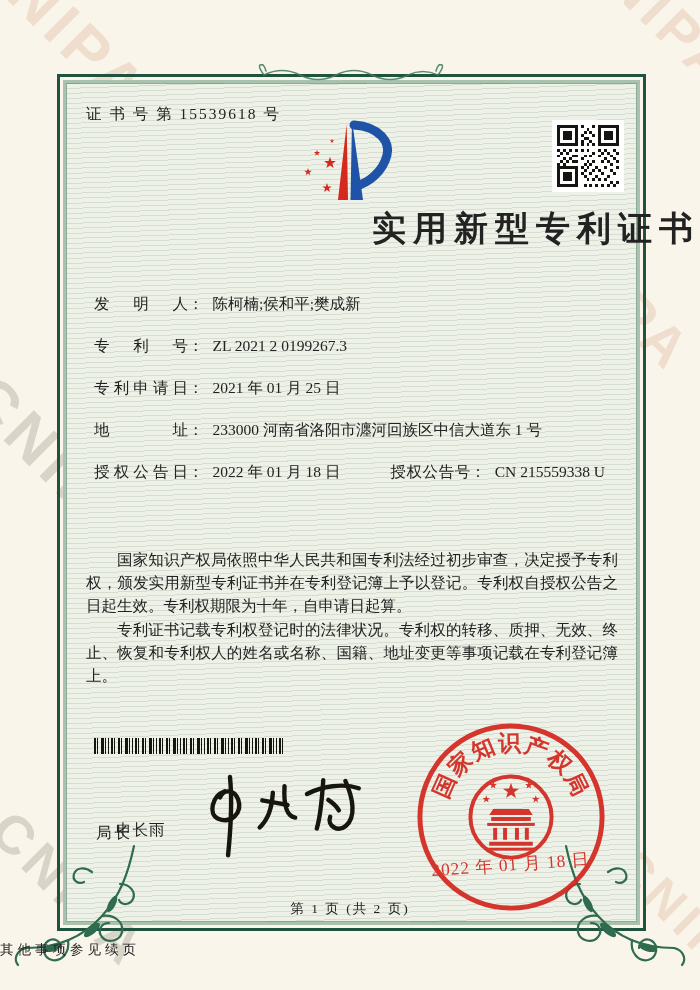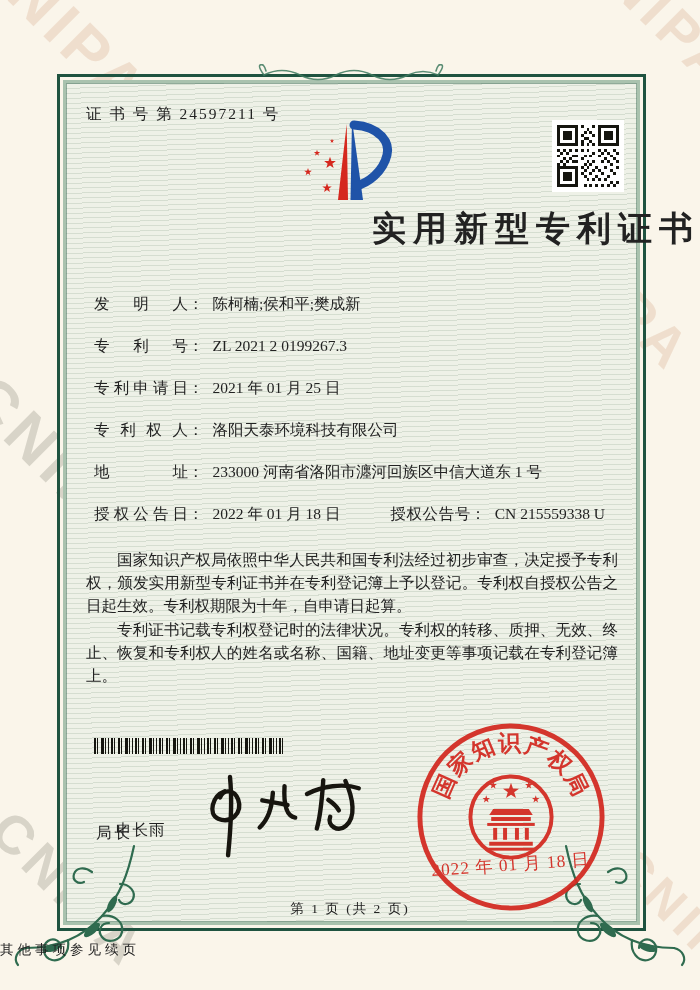--- a/index.html
+++ b/index.html
@@ -114,21 +114,21 @@
       <path d="M112 42 c10 0 16 8 13 15 c-3 6 -11 7 -14 1"></path>
       <path d="M84 30 c-8 -6 -16 -4 -18 2 c-2 6 4 11 10 8"></path>
     </g>
     <g fill="#2f6b4f">
       <ellipse cx="84" cy="88" rx="10" ry="4" transform="rotate(-40 84 88)"></ellipse>
       <ellipse cx="44" cy="106" rx="9" ry="3.5" transform="rotate(-14 44 106)"></ellipse>
       <ellipse cx="104" cy="62" rx="9" ry="3.5" transform="rotate(-62 104 62)"></ellipse>
     </g>
   </svg>
 
-  <div class="abs cert-no">证 书 号 第 24597211 号</div>
+  <div class="abs cert-no">证 书 号 第 15539618 号</div>
 
   <svg class="abs logo" width="120" height="100" viewBox="0 0 120 100">
     <defs>
       <path id="st" d="M0 -10 L2.35 -3.24 9.51 -3.09 3.8 1.24 5.88 8.09 0 4 -5.88 8.09 -3.8 1.24 -9.51 -3.09 -2.35 -3.24 Z"></path>
     </defs>
     <path d="M54.7 14 L46 90 L56 90 Z" fill="#d5281e"></path>
     <path d="M60 10 L58.5 90 L71 90 Z" fill="#1f53a8"></path>
     <path d="M62 15 C89 17 98 33 95 45 C91 62 76 73 64 76" fill="none" stroke="#1f53a8" stroke-width="9" stroke-linecap="round"></path>
     <g fill="#d5281e">
       <use href="#st" transform="translate(40,31) scale(0.22)"></use>
@@ -163,23 +163,20 @@
 
   <div class="abs fields">
     <div class="frow">
       <span class="flabel">发明人</span><span class="fcolon">：</span><span class="fvalue">陈柯楠;侯和平;樊成新</span>
     </div>
     <div class="frow">
       <span class="flabel">专利号</span><span class="fcolon">：</span><span class="fvalue">ZL 2021 2 0199267.3</span>
     </div>
     <div class="frow">
       <span class="flabel">专利申请日</span><span class="fcolon">：</span><span class="fvalue">2021 年 01 月 25 日</span>
-    </div>
-    <div class="frow">
-      <span class="flabel">专利权人</span><span class="fcolon">：</span><span class="fvalue">洛阳天泰环境科技有限公司</span>
     </div>
     <div class="frow">
       <span class="flabel">地址</span><span class="fcolon">：</span><span class="fvalue">233000 河南省洛阳市瀍河回族区中信大道东 1 号</span>
     </div>
     <div class="frow">
       <span><span class="flabel">授权公告日</span><span class="fcolon">：</span><span class="fvalue">2022 年 01 月 18 日</span></span>
       <span class="grant-pair2"><span class="flabel">授权公告号</span><span class="fcolon">：</span><span class="fvalue">CN 215559338 U</span></span>
     </div>
   </div>
 

